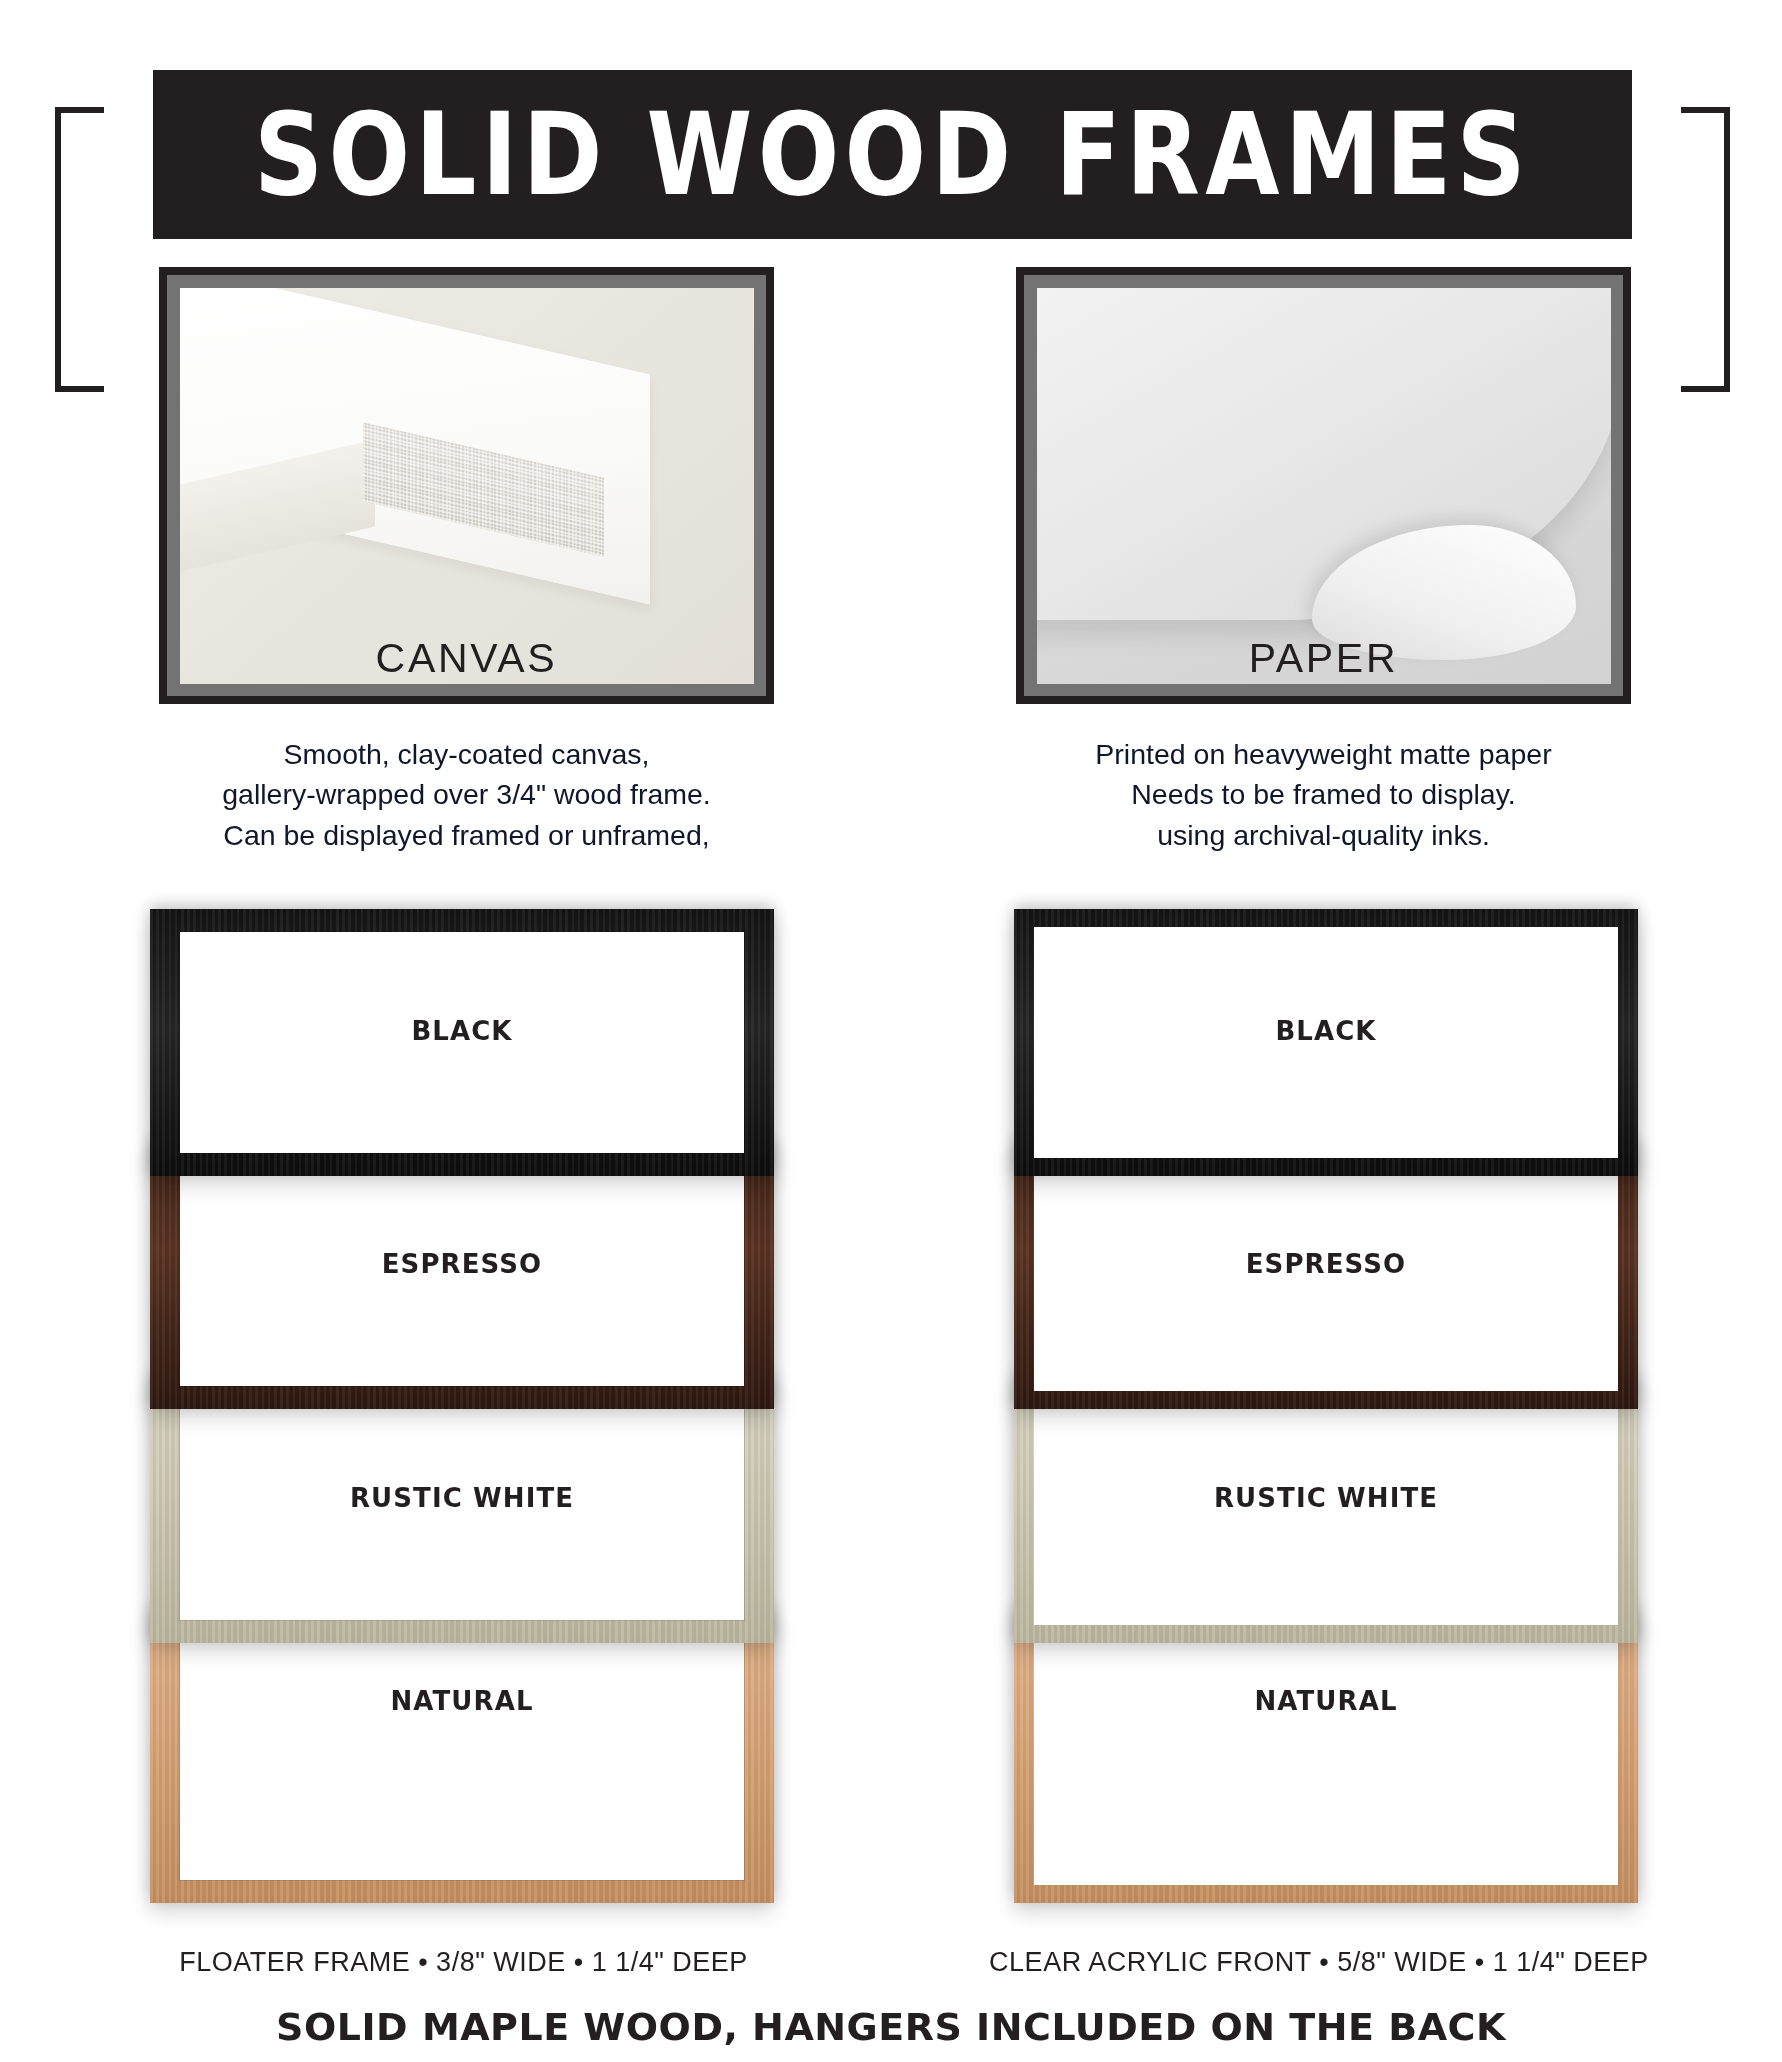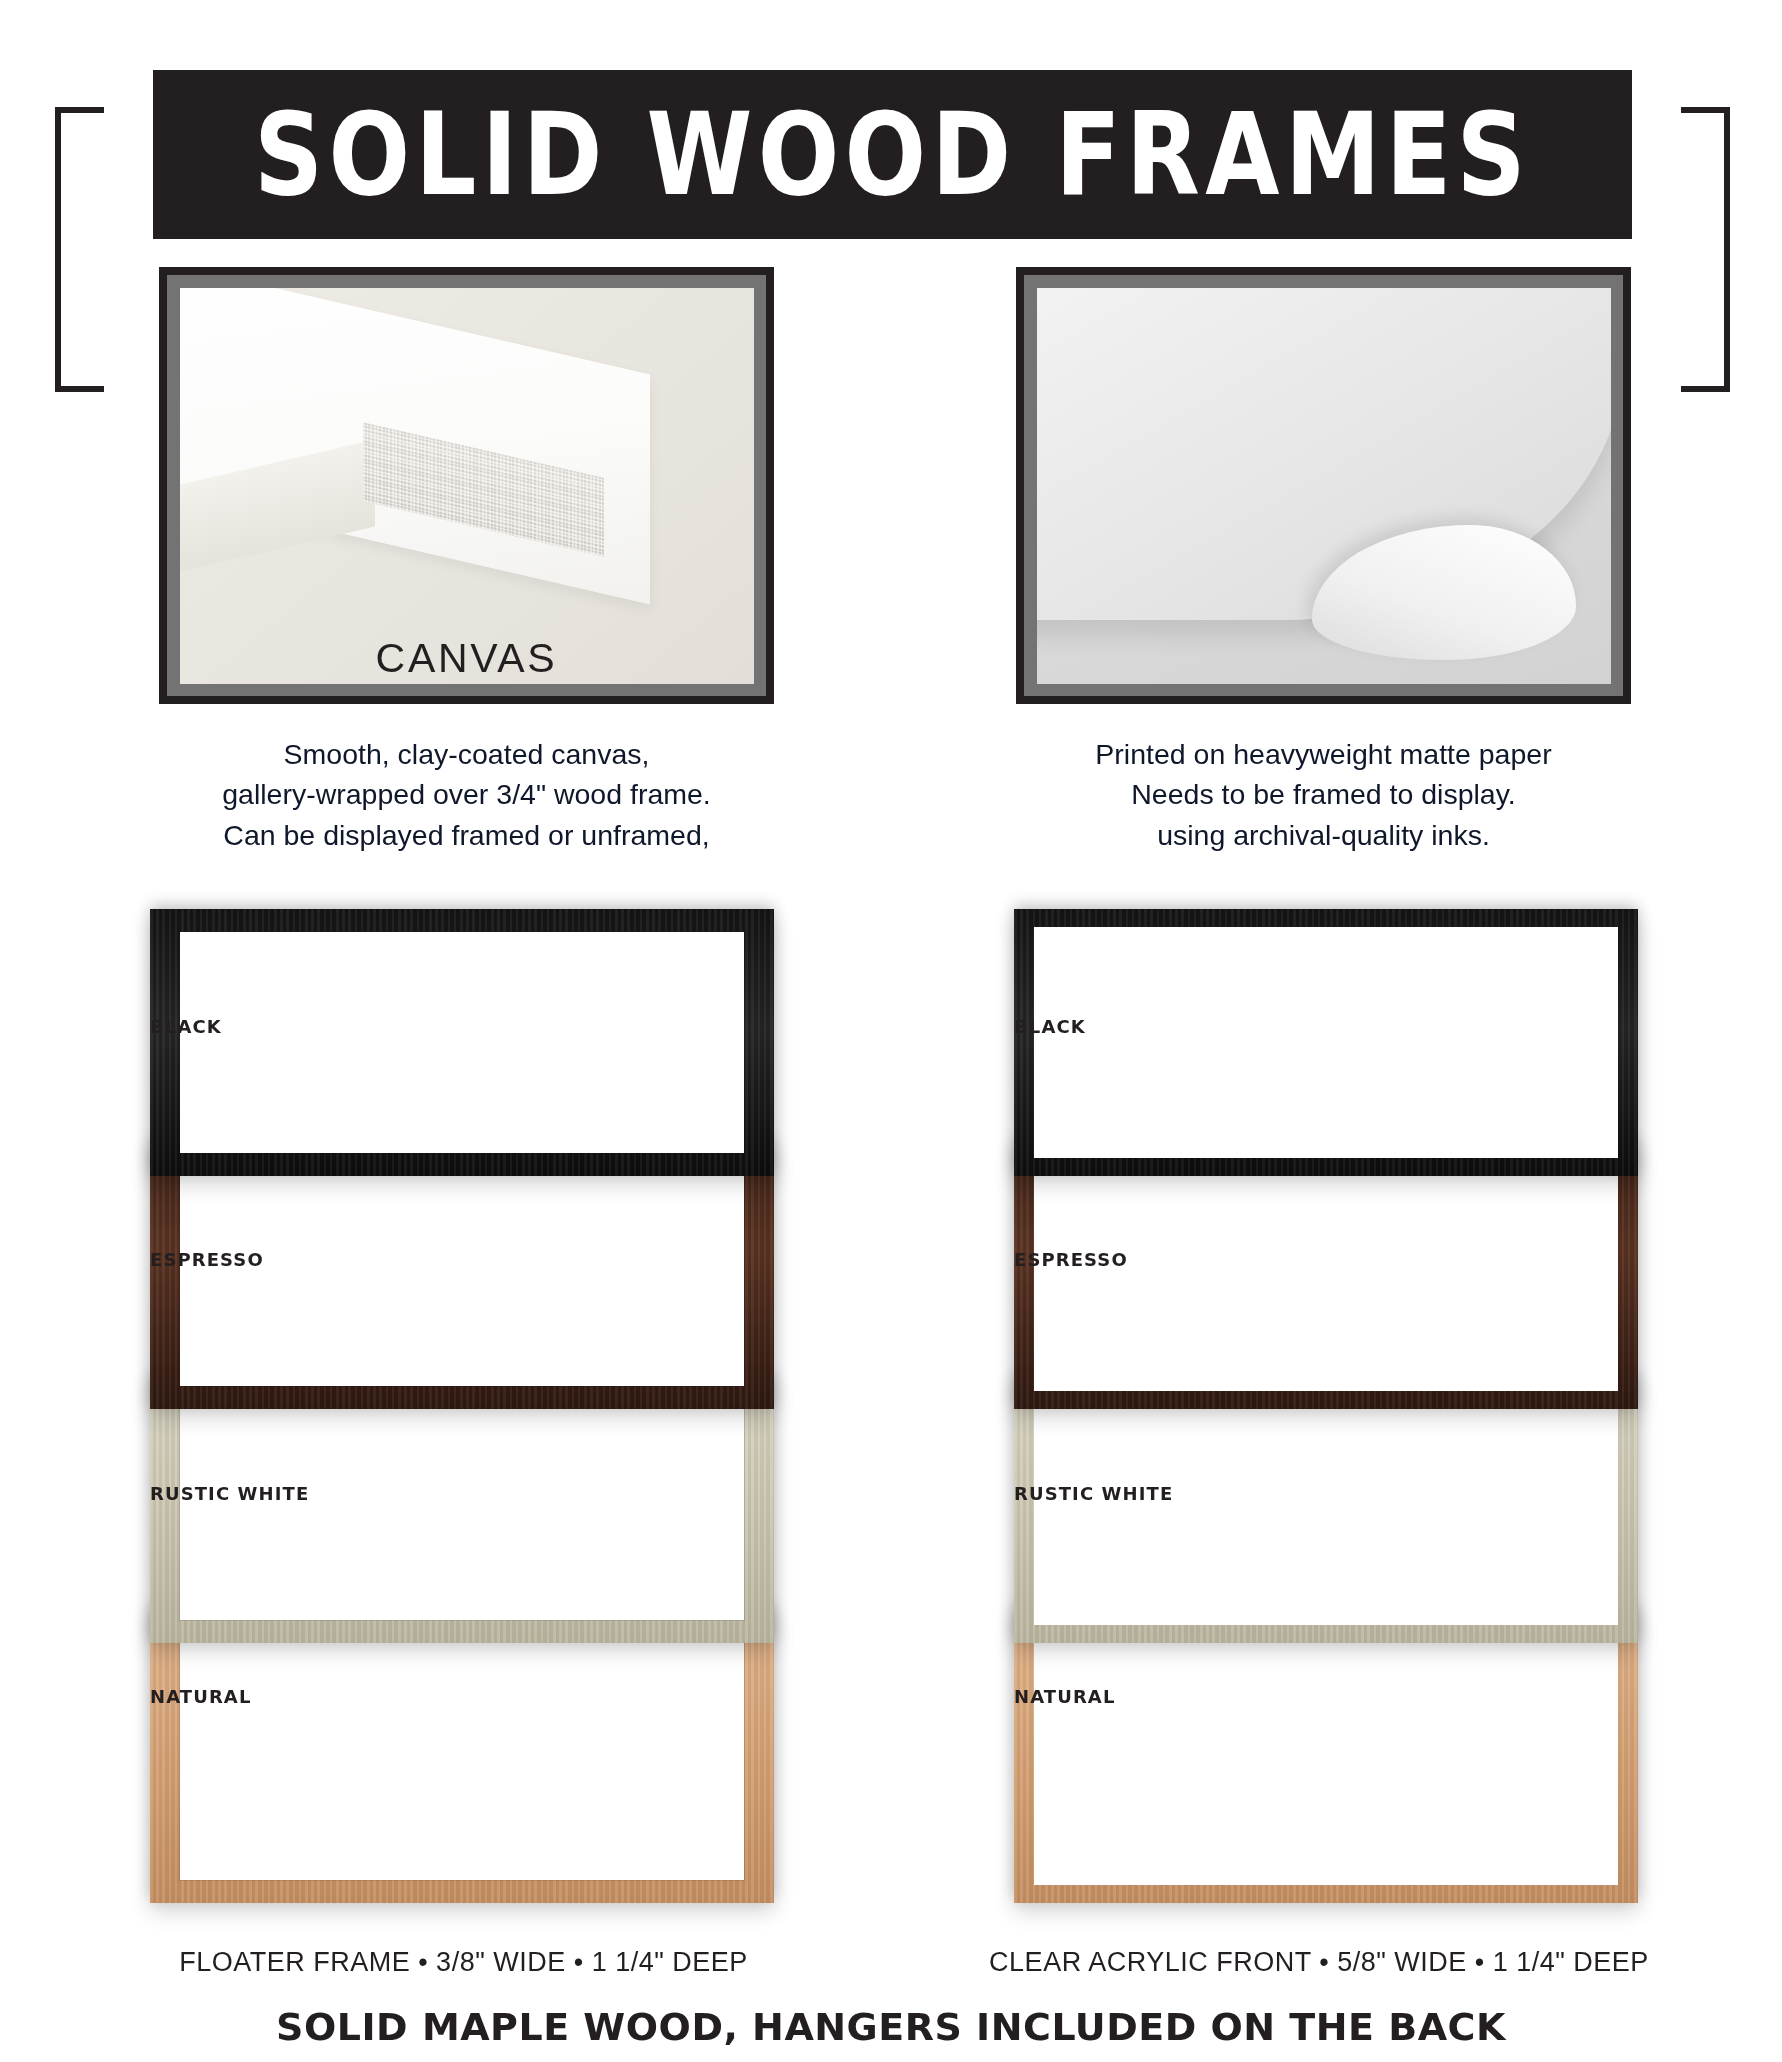--- a/index.html
+++ b/index.html
@@ -208,23 +208,24 @@
   .frame .inner-white {
     position: absolute;
     background: #ffffff;
   }
   .frame-label {
     position: absolute;
     left: 0;
     right: 0;
     font-family: "DejaVu Sans", sans-serif;
     font-weight: bold;
-    font-size: 18px;
+    font-size: 26px;
     letter-spacing: 1.1px;
     color: #231f20;
+    text-align: center;
   }
 
   
   .fl { height: 267px; }
   .fl .inner-white { inset: 23px 30px 23px 30px; box-shadow: 0 0 0 0.9px rgba(0,0,0,0.12); }
   .fl.f1 { top: 0;   z-index: 4; }
   .fl.f2 { top: 233px; z-index: 3; }
   .fl.f3 { top: 467px; z-index: 2; }
   .fl.f4 { top: 700px; z-index: 1; height: 294px; }
 
@@ -307,20 +308,21 @@
   </div>
 
   <div class="col-right">
     <div class="photo-box">
       <div class="photo-inner">
         <div class="paper-art">
           <div class="sheet"></div>
           <div class="curl"></div>
         </div>
       </div>
+      <div class="photo-label">PAPER</div>
     </div>
     <div class="desc">
       <div>Printed on heavyweight matte paper</div>
       <div>Needs to be framed to display.</div>
       <div>using archival-quality inks.</div>
     </div>
   </div>
 
   <div class="stack stack-left">
     <div class="frame fl f4 natural-wood wood-grain">

